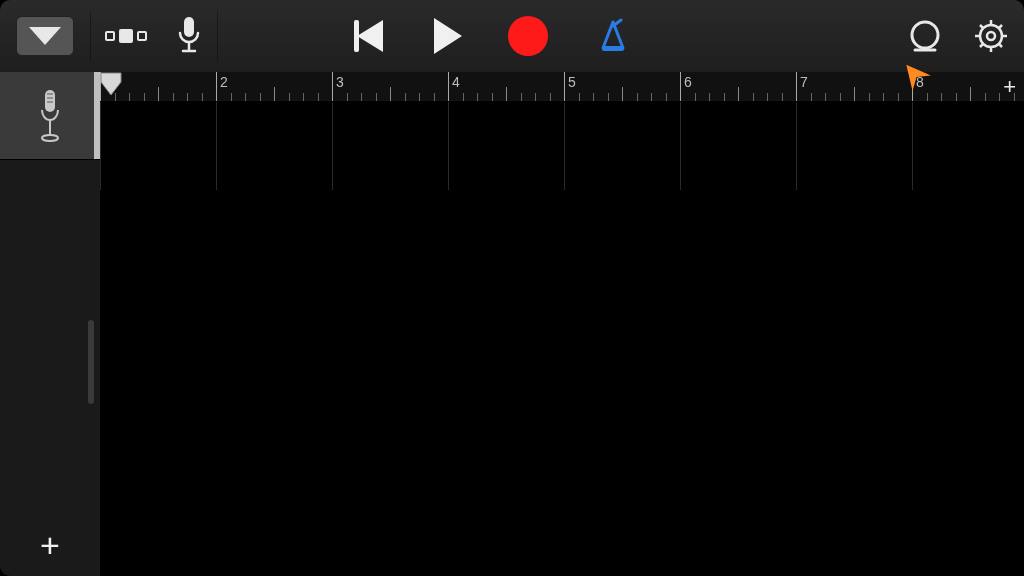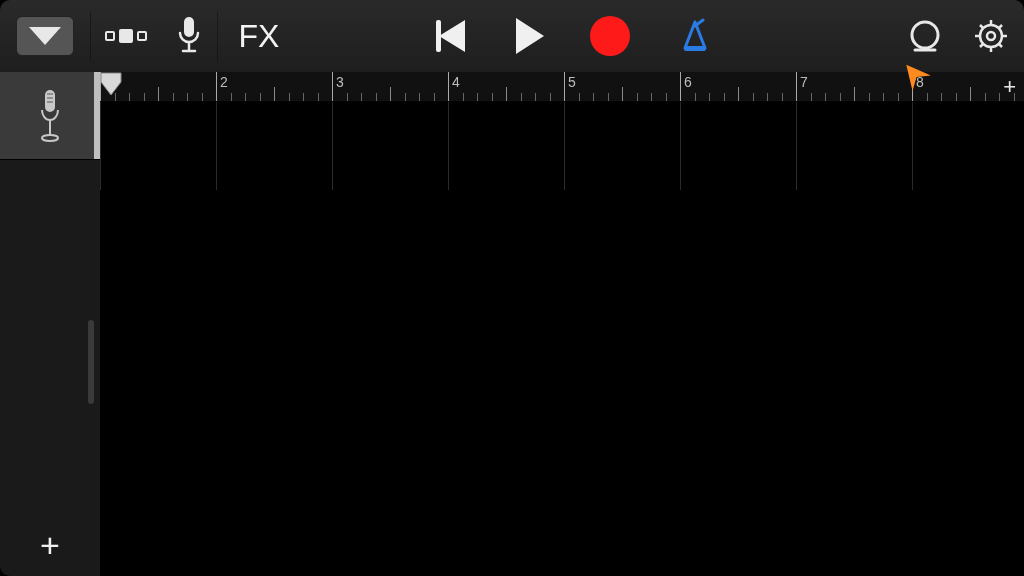--- a/index.html
+++ b/index.html
@@ -96,23 +96,20 @@
       <svg class="mic-svg" viewBox="0 0 28 42">
         <rect x="9" y="2" width="10" height="20" rx="5" fill="#e8e8e8"></rect>
         <path d="M5 18 a9 9 0 0 0 18 0" stroke="#e8e8e8" stroke-width="2.5" fill="none" stroke-linecap="round"></path>
         <line x1="14" y1="27" x2="14" y2="36" stroke="#e8e8e8" stroke-width="2.5"></line>
         <line x1="8" y1="36" x2="20" y2="36" stroke="#e8e8e8" stroke-width="2.5" stroke-linecap="round"></line>
       </svg>
     </div>
 
     <div class="tb-sep"></div>
 
-    <div class="tb-btn tb-fx">
-      <span>FX</span>
-    </div>
 
     <div class="tb-spacer-left"></div>
 
     <div class="tb-transport">
       <div class="tb-btn tb-rewind">
         <div class="rewind-icon">
           <div class="rewind-bar"></div>
           <div class="rewind-tri"></div>
         </div>
       </div>

